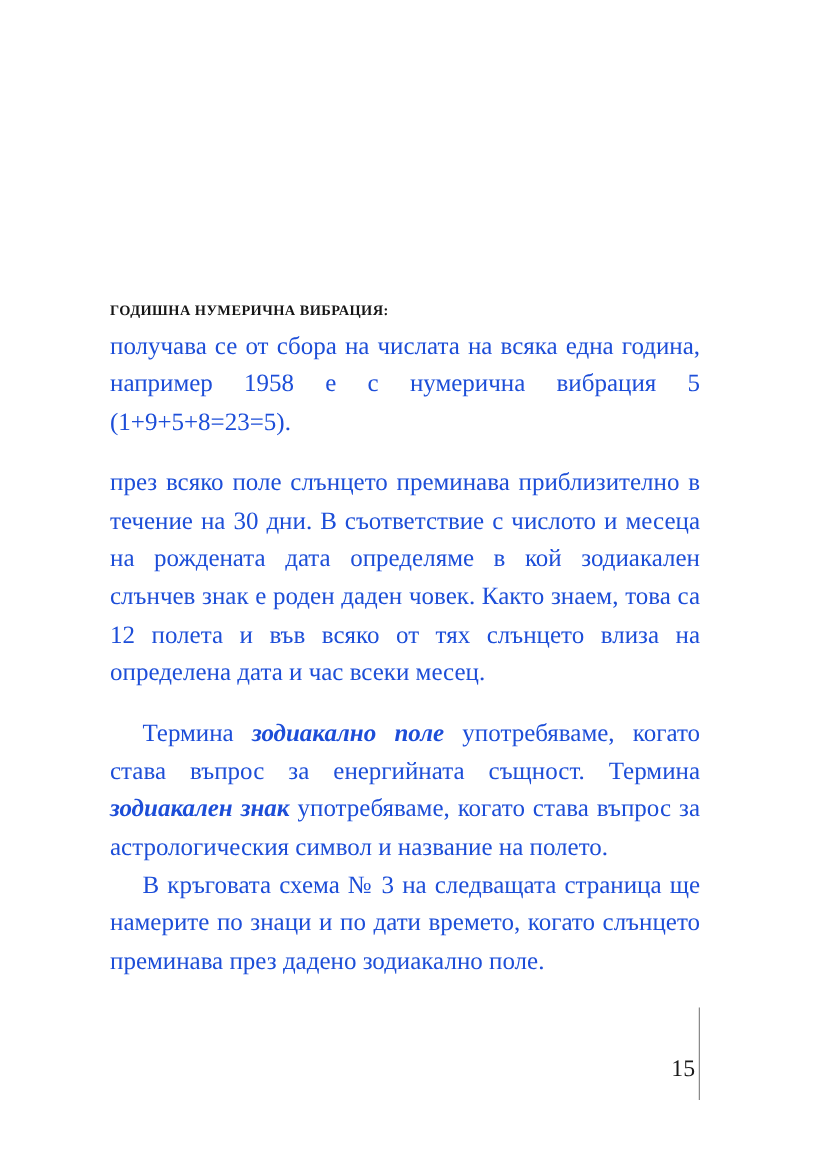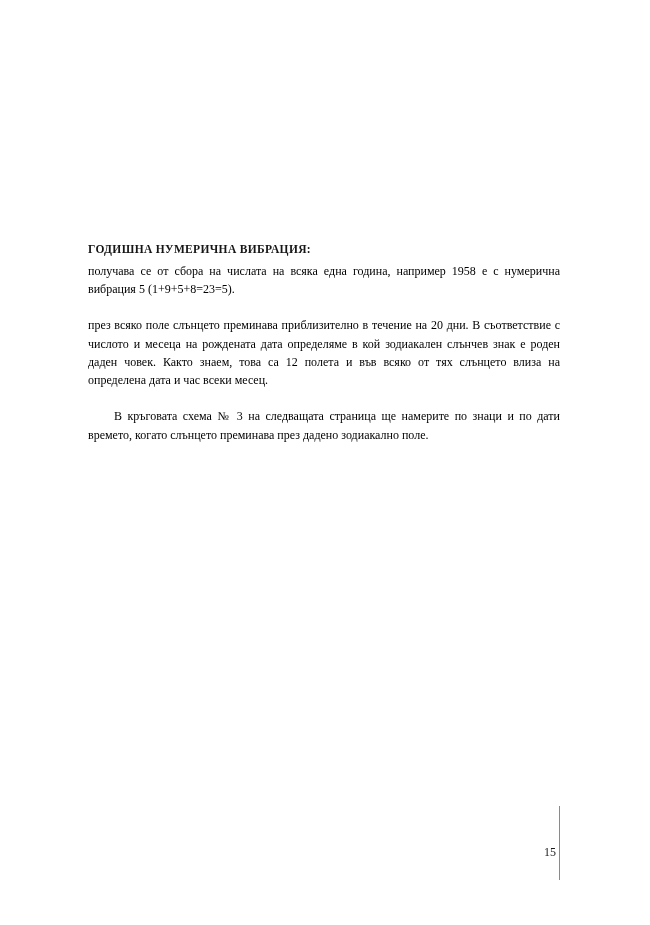--- a/index.html
+++ b/index.html
@@ -35,29 +35,29 @@
     font-family: "Liberation Serif", serif;
     font-variant: small-caps;
     font-size: 11.5px;
     letter-spacing: 0.35px;
     font-weight: 600;
     color: #161616;
     margin: 0 0 7px 0;
     text-transform: none;
   }
   .para {
-    font-size: 12px;
+    font-size: 20px;
     line-height: 1.52;
     text-align: justify;
     margin: 0;
-    color: #000000;
+    color: #1d4ed8;
     hyphens: manual;
   }
   .para + .para {
-    margin-top: 12px;
+    margin-top: 0;
   }
   .indent {
     text-indent: 26px;
   }
   .gap-top {
     margin-top: 16px;
   }
   .bolditalic {
     font-weight: bold;
     font-style: italic;
@@ -67,43 +67,44 @@
     right: 90px;
     top: 806px;
     width: 1px;
     height: 74px;
     background: #8a8a8a;
   }
   .page-number {
     position: absolute;
     right: 94px;
     top: 845px;
-    font-size: 12px;
+    font-size: 19px;
     color: #1a1a1a;
     font-family: "Liberation Serif", serif;
   }
 </style>
 </head>
 <body>
 
 <div class="page">
 
   <div class="content">
 
     <div class="section">
       <div class="heading">ГОДИШНА НУМЕРИЧНА ВИБРАЦИЯ:</div>
       <p class="para">получава се от сбора на числата на всяка една година, например 1958 е с нумерична вибрация 5 (1+9+5+8=23=5).</p>
     </div>
 
 
     <div class="section">
-      <p class="para">през всяко поле слънцето преминава приблизително в течение на 20 дни. В съответствие с числото и месеца на рождената дата определяме в кой зодиакален слънчев знак е роден даден човек. Както знаем, това са 12 полета и във всяко от тях слънцето влиза на определена дата и час всеки месец.</p>
+      <p class="para">през всяко поле слънцето преминава приблизително в течение на 30 дни. В съответствие с числото и месеца на рождената дата определяме в кой зодиакален слънчев знак е роден даден човек. Както знаем, това са 12 полета и във всяко от тях слънцето влиза на определена дата и час всеки месец.</p>
     </div>
 
     <div class="section gap-top">
+      <p class="para indent"><span>Термина </span><span class="bolditalic">зодиакално поле</span><span> употребяваме, когато става въпрос за енергийната същност. Термина </span><span class="bolditalic">зодиакален знак</span><span> употребяваме, когато става въпрос за астрологическия символ и название на полето.</span></p>
       <p class="para indent">В кръговата схема № 3 на следващата страница ще намерите по знаци и по дати времето, когато слънцето преминава през дадено зодиакално поле.</p>
     </div>
 
   </div>
 
   <div class="footer-rule"></div>
   <div class="page-number">15</div>
 
 </div>
 

